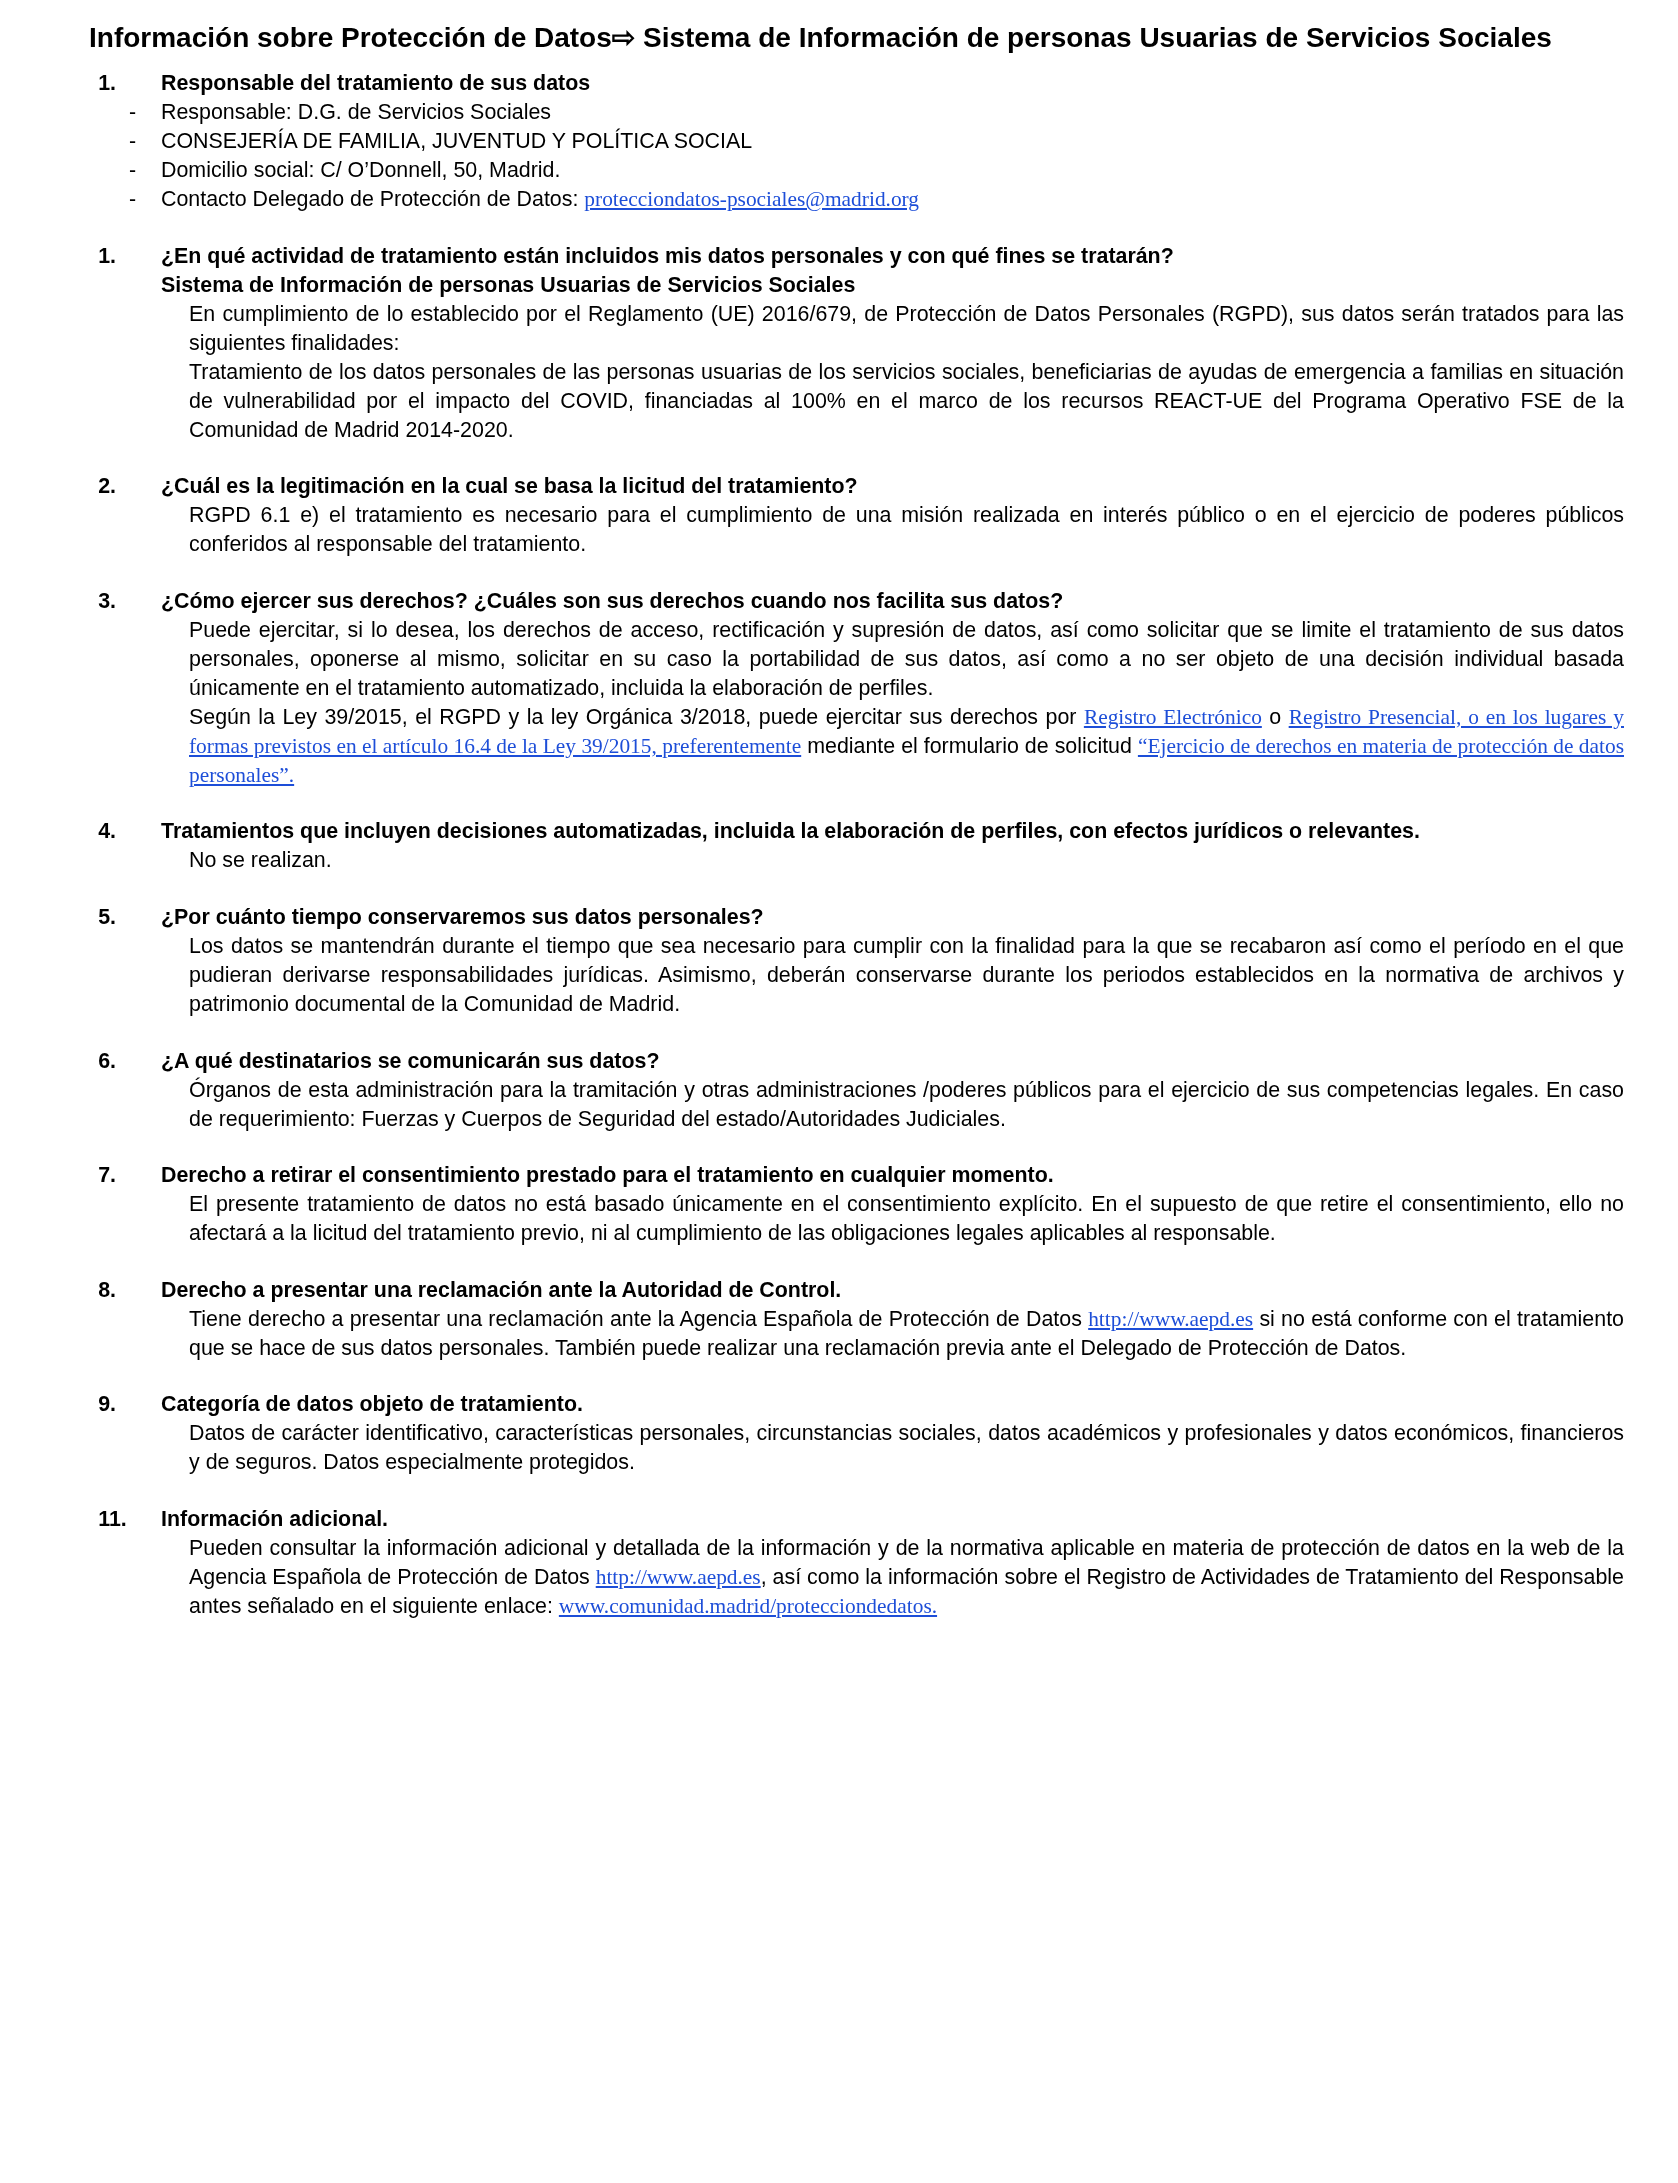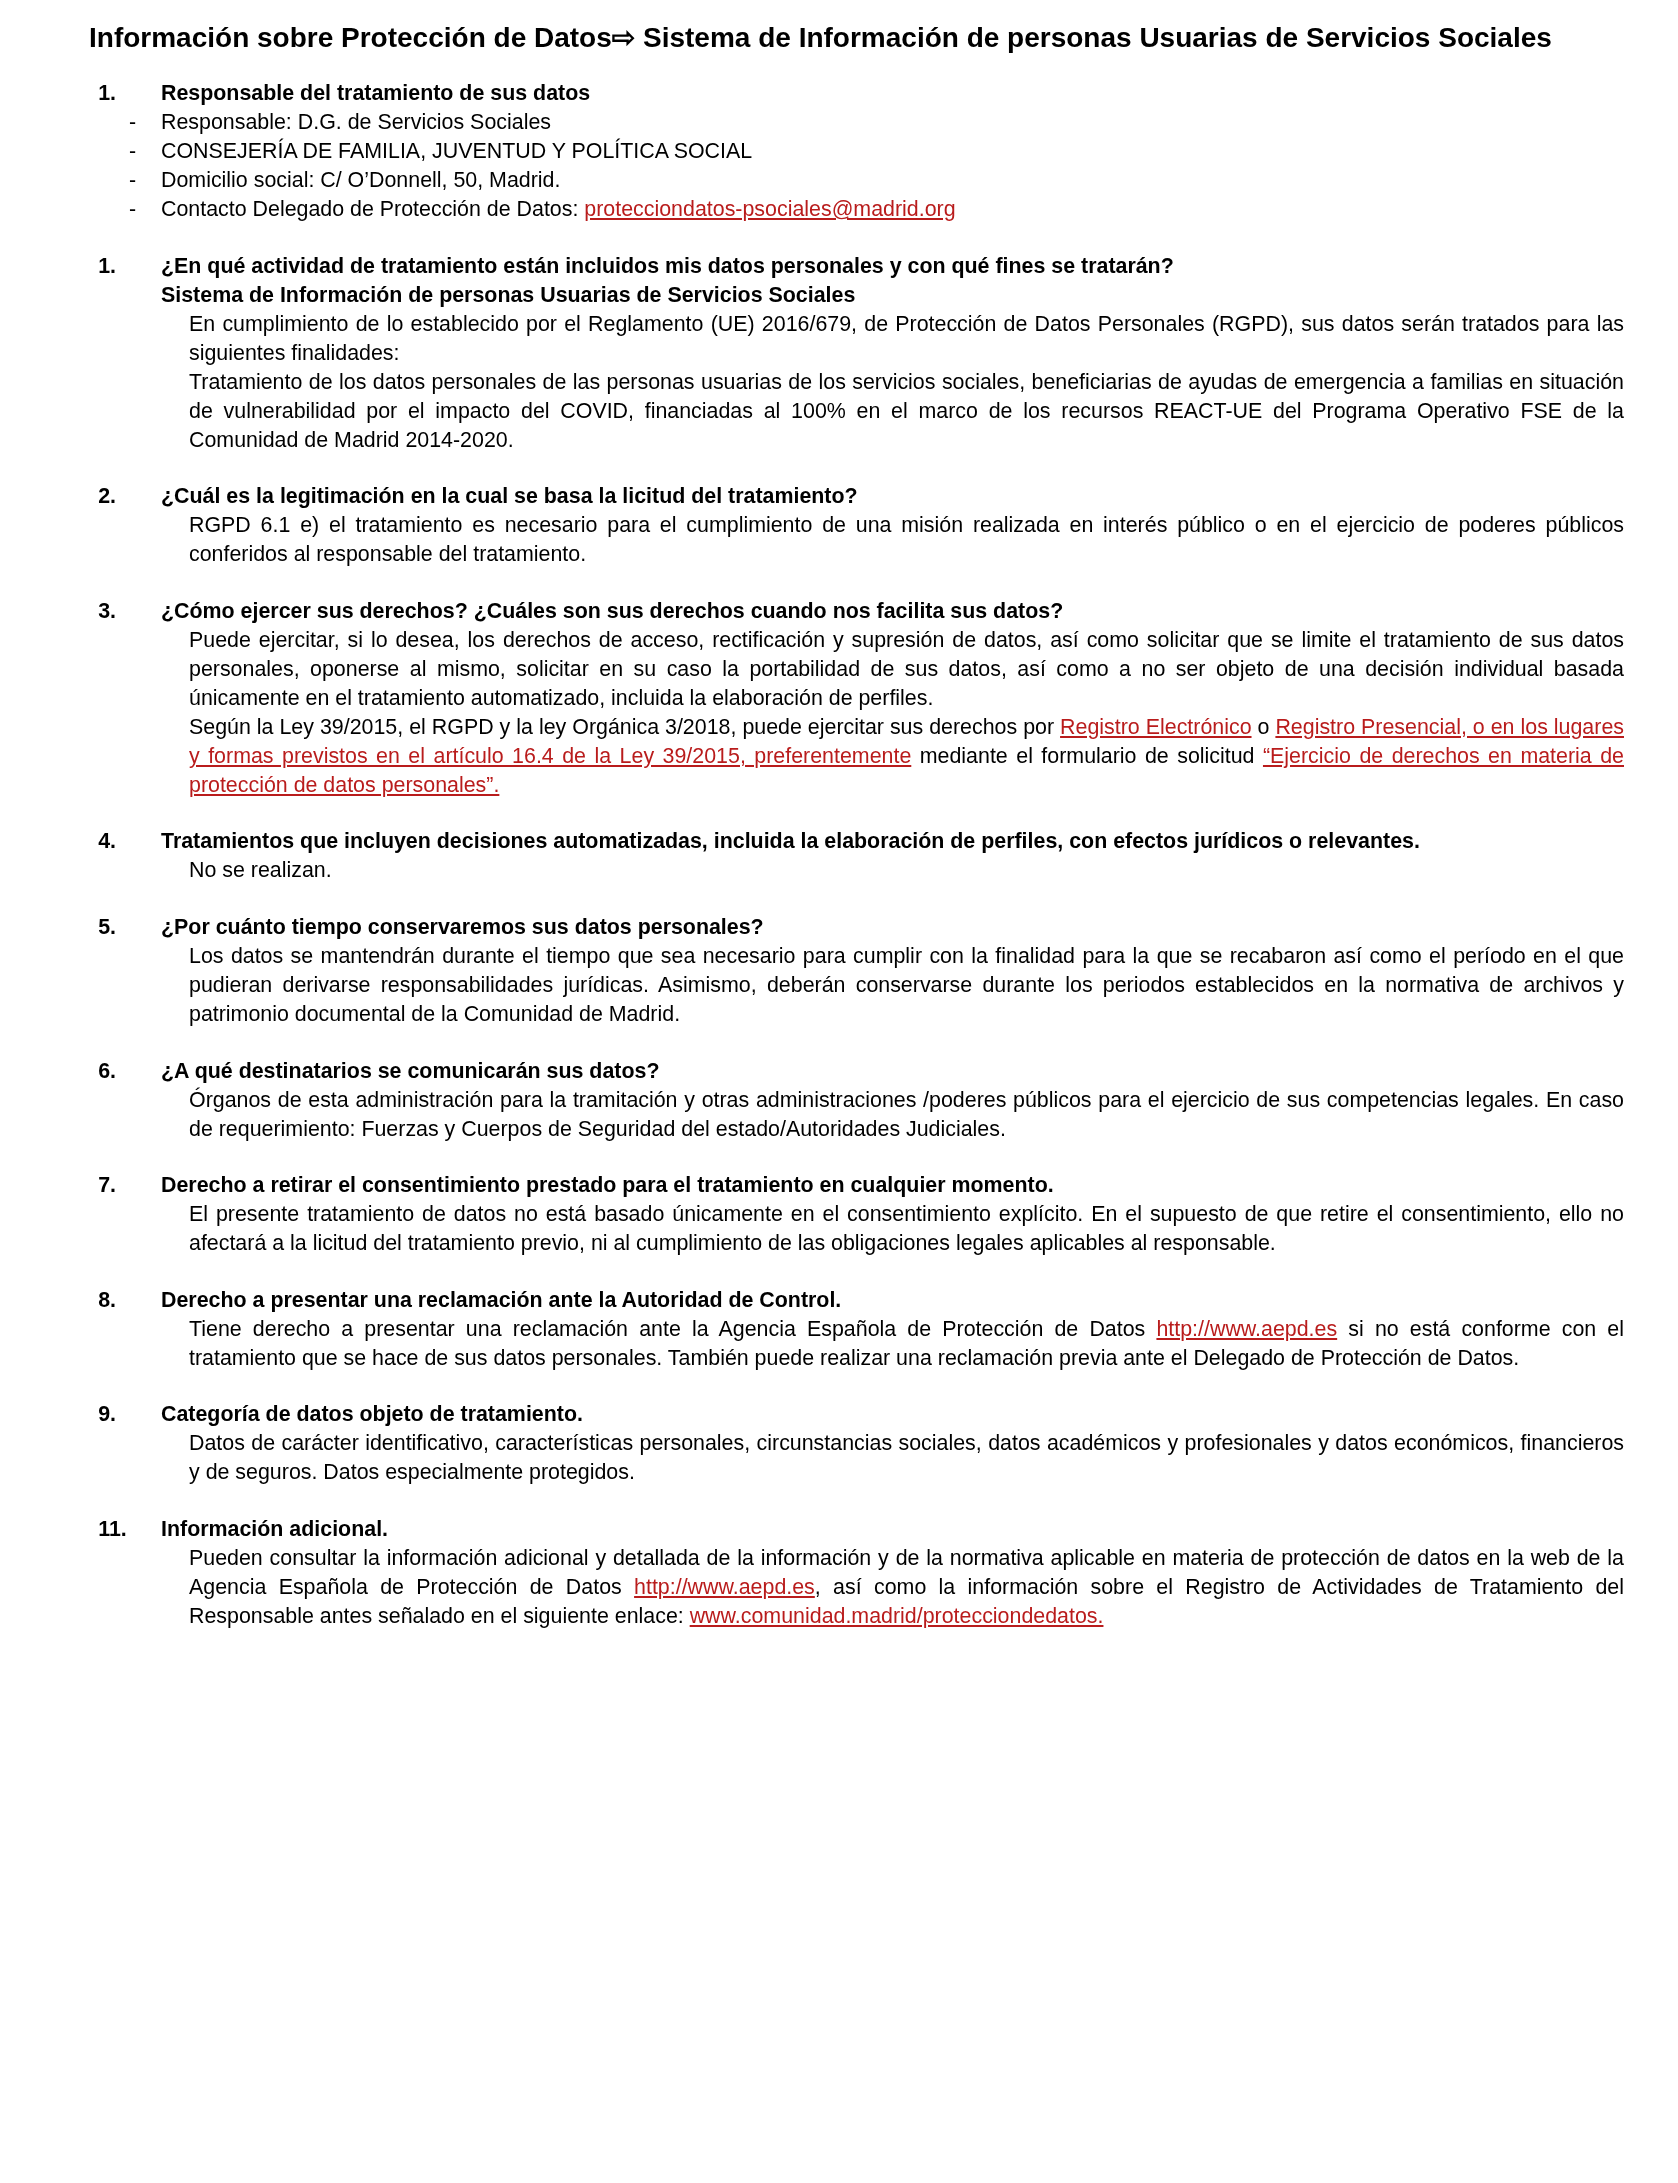--- a/index.html
+++ b/index.html
@@ -16,37 +16,37 @@
     width: 1678px;
     height: 2183px;
     padding: 20px 54px 31px 89px;
     overflow: hidden;
     background: #ffffff;
   }
   .doc-title {
     font-size: 28px;
     line-height: 35px;
     font-weight: bold;
-    margin-bottom: 24px;
+    margin-bottom: 14px;
   }
   .section { display: flex; margin-top: 27.6px; }
   .section.first { margin-top: 1.5px; }
   .num {
     flex: 0 0 72px;
     padding-left: 9.2px;
     font-weight: bold;
   }
   .content { flex: 1; min-width: 0; }
   .heading { font-weight: bold; }
   .subheading { font-weight: bold; }
   .para { text-align: justify; margin-left: 28px; }
   .dash-row { position: relative; }
   .dash { position: absolute; left: -32px; top: 0; }
   .b { font-weight: normal; margin-top: 28px; }
-  a.u, .u { color: #b91c1c; text-decoration: underline; cursor: pointer; }
+  a.u, .u { color: #1d4ed8; text-decoration: underline; cursor: pointer; font-family: Liberation Serif, serif; }
 </style>
 </head>
 <body>
 
 <div class="page">
 
   <div class="doc-title">Información sobre Protección de Datos⇨ Sistema de Información de personas Usuarias de Servicios Sociales</div>
 
   <div class="section first">
     <div class="num">1.</div>

